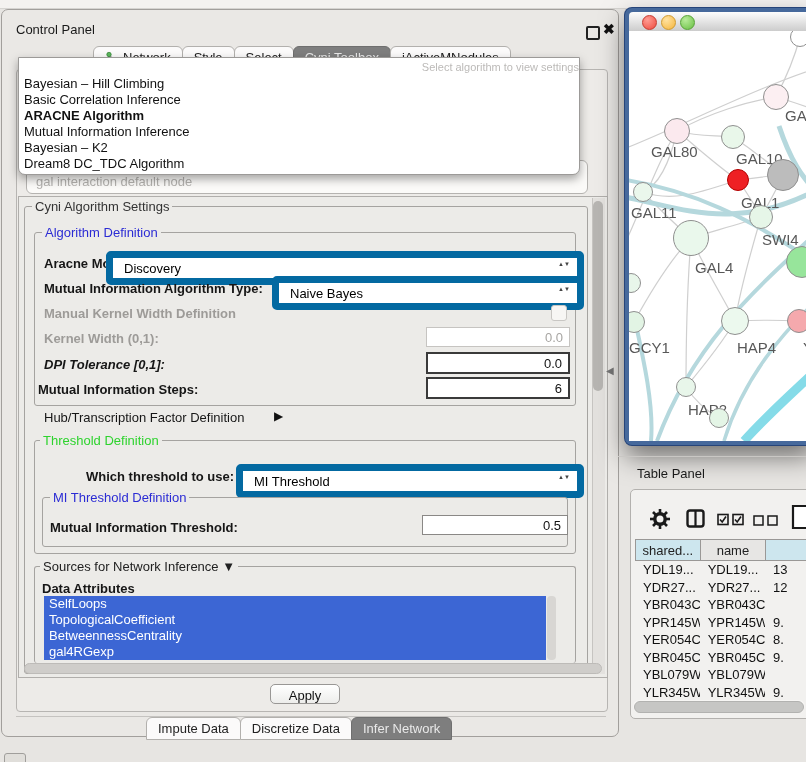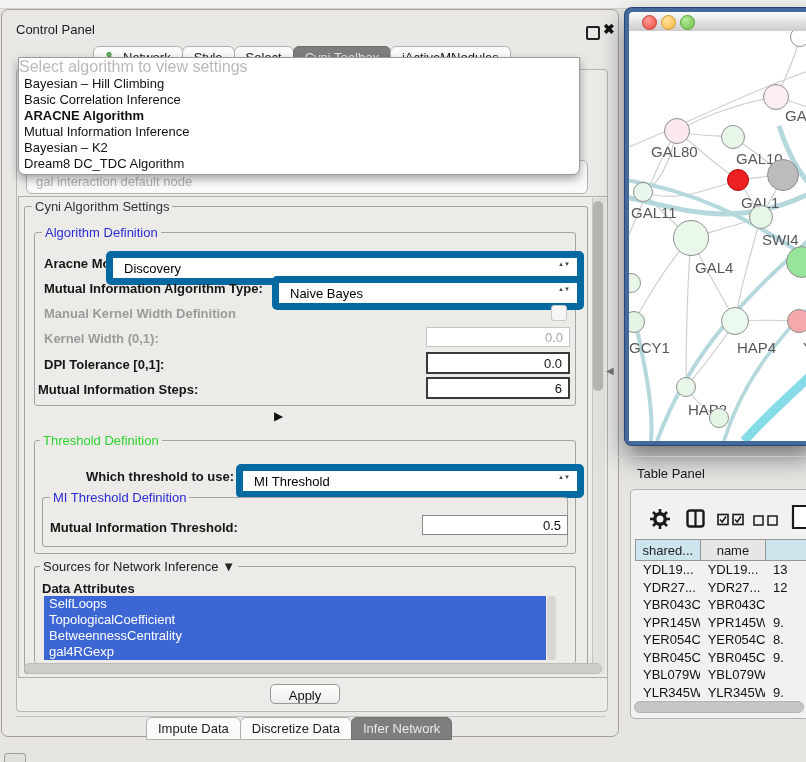--- a/index.html
+++ b/index.html
@@ -11,21 +11,21 @@
   .cpwin{left:1px;top:9px;width:616px;height:726px;background:#eae8e5;border:1px solid #a29f9c;border-radius:7px;}
   .cptitle{left:14px;top:12px;font-size:13px;color:#1a1a1a;}
   .floaticon{left:584px;top:16px;width:10px;height:10px;border:2px solid #222;border-radius:2px;}
   .closeicon{left:601px;top:11px;font-size:14px;font-weight:bold;color:#111;}
   .tabbar{display:flex;}
   .tab{height:21px;line-height:21px;background:#fbfafa;border:1px solid #b2b0ad;padding:0 11px;font-size:13px;color:#222;border-radius:6px 6px 0 0;margin-right:-1px;display:flex;align-items:center;gap:5px;}
   .tab.sel{background:#7e7e7e;color:#e9e9e9;border-color:#6f6f6f;}
   .content{left:14px;top:59px;width:590px;height:641px;background:#edebe8;border:1px solid #b7b5b2;border-radius:4px;}
   
   .dd{left:18px;top:57px;width:560px;background:#ffffff;border:1px solid #9c9a98;border-radius:0 0 7px 7px;box-shadow:0 4px 10px rgba(0,0,0,.35);z-index:60;padding-bottom:2px;}
-  .ddph{height:18px;line-height:18px;text-align:left;color:#bcbab8;font-size:16px;}
+  .ddph{height:18px;line-height:18px;text-align:right;color:#bcbab8;font-size:11px;}
   .ddit{height:16px;line-height:16px;padding-left:5px;font-size:13px;color:#111;white-space:nowrap;}
   .ddit.bold{font-weight:bold;}
   
   .ghost{left:24px;top:150px;width:560px;height:32px;background:#fbfaf8;border:1px solid #b5b3b0;border-radius:6px;z-index:5;}
   .ghosttxt{left:34px;top:164px;font-size:13px;color:#b3b1ae;z-index:6;text-align:right;}
   
   .spanel{left:16px;top:186px;width:588px;height:480px;background:#ecebe8;border:1px solid #b0aeab;}
   .vtrack{left:590px;top:188px;width:12px;height:476px;background:#e3e1de;border-left:1px solid #c6c4c1;}
   .vthumb{left:591px;top:191px;width:10px;height:190px;background:#b7b5b2;border-radius:5px;}
   .group{border:1px solid #a5a3a0;border-radius:3px;}
@@ -126,26 +126,27 @@
       <span class="spin">▲▼</span>
     </div>
     <div class="abs flabel" style="left:42px;top:271px;">Mutual Information Algorithm Type:</div>
 
     <div class="abs flabel dis" style="left:42px;top:296px;">Manual Kernel Width Definition</div>
     <div class="abs chk" style="left:549px;top:295px;"></div>
 
     <div class="abs flabel dis" style="left:42px;top:321px;">Kernel Width (0,1):</div>
     <input class="abs tfield dis" style="left: 424px; top: 317px; width: 130px;" value="0.0">
 
-    <div class="abs flabel" style="left:42px;top:347px;">DPI Tolerance [0,1]:</div>
+    <div class="abs flabel" style="left:42px;top:347px;font-style:italic;">DPI Tolerance [0,1]:</div>
     <input class="abs tfield dark" style="left: 424px; top: 342px; width: 128px;" value="0.0">
 
     <div class="abs flabel" style="left:36px;top:372px;">Mutual Information Steps:</div>
     <input class="abs tfield dark" style="left: 424px; top: 367px; width: 128px;" value="6">
 
+    <div class="abs flabel" style="left:42px;top:400px;font-weight:normal;">Hub/Transcription Factor Definition</div>
     <div class="abs arrow" style="left:272px;top:399px;">▶</div>
 
     <div class="abs group" style="left:32px;top:430px;width:540px;height:112px;"></div>
     <div class="abs gtitle green" style="left:38px;top:423px;">Threshold Definition</div>
 
     <div class="abs flabel" style="left:84px;top:459px;">Which threshold to use:</div>
     <div class="abs combo" style="left:234px;top:454px;width:305px;">
       <span>MI Threshold</span>
       <span class="spin">▲▼</span>
     </div>

